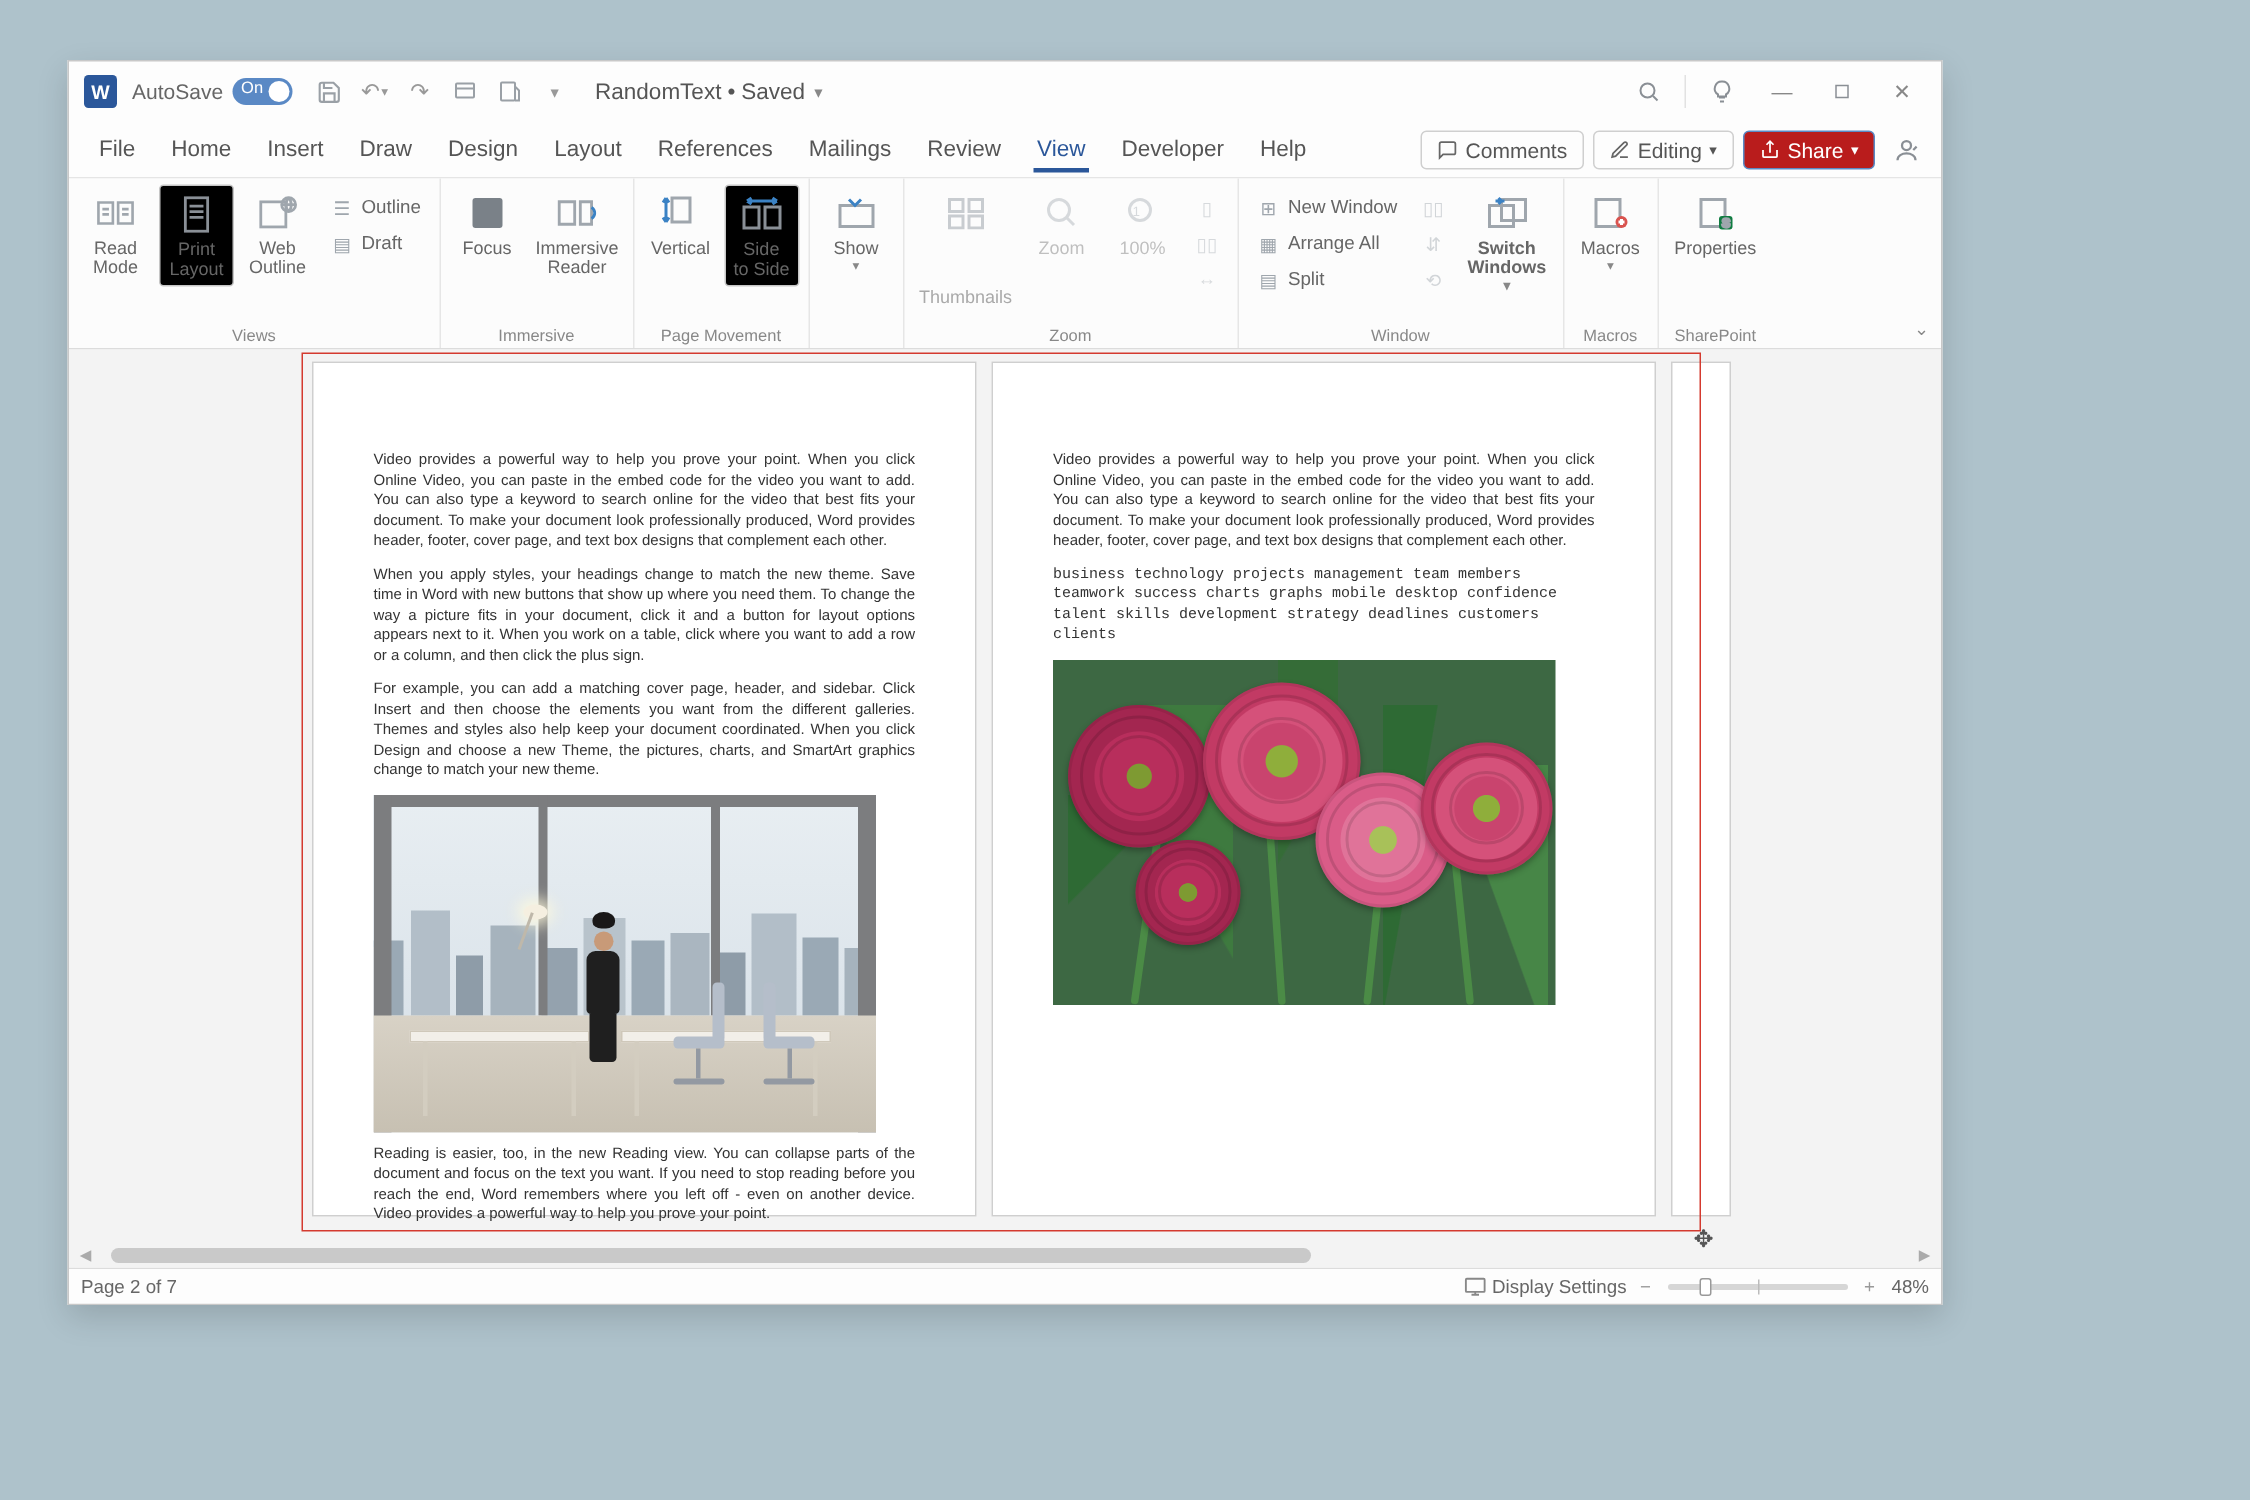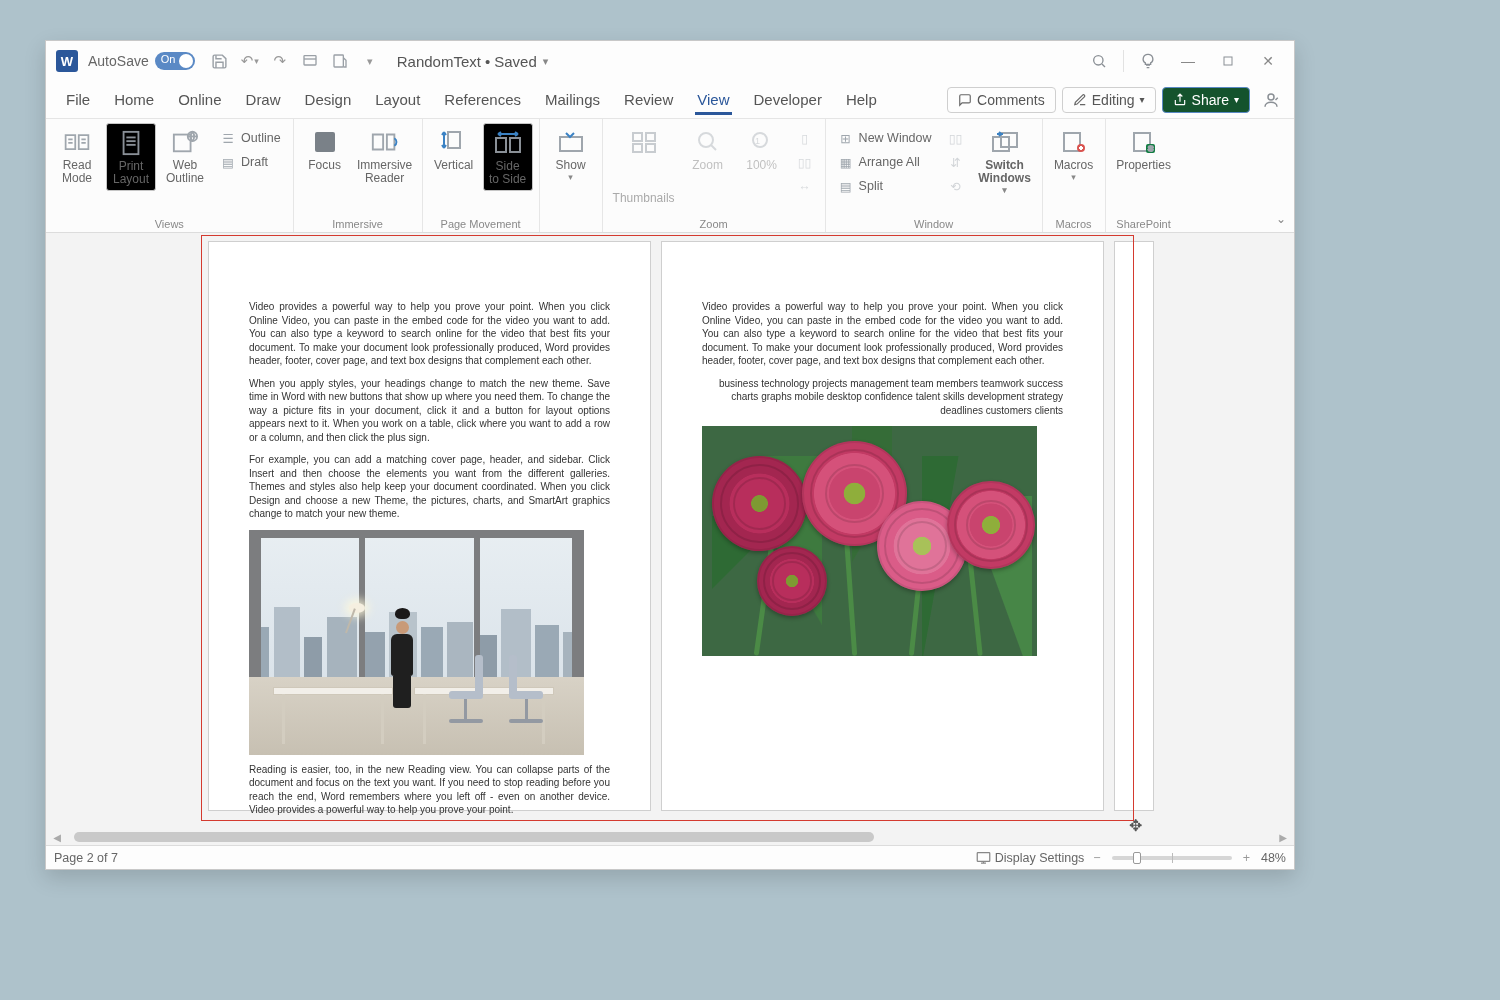--- a/index.html
+++ b/index.html
@@ -21,21 +21,21 @@
   .doc-title .chev{ font-size:11px; color:#888; margin-left:2px;}
   .title-bar .spacer{ flex:1; }
   .tb-right-btn{ width:40px; height:30px; display:flex; align-items:center; justify-content:center; color:#888; cursor:pointer; font-size:14px;}
   
   .tabs-row { height:38px; display:flex; align-items:center; padding:0 8px; border-bottom:1px solid #e5e5e5;}
   .tab { padding:6px 12px; color:#555; font-size:15px; cursor:pointer; position:relative;}
   .tab.active{ color:#2b579a; }
   .tab.active::after{content:""; position:absolute; left:10px; right:10px; bottom:-1px; height:3px; background:#2b579a;}
   .tab-spacer{flex:1;}
   .tab-pill { display:flex; align-items:center; gap:5px; border:1px solid #cfcfcf; border-radius:4px; padding:4px 10px; margin-left:6px; color:#555; font-size:14px; cursor:pointer;}
-  .tab-pill.share{ background:#14532d; color:#fff; border-color:#5a89c5;justify-content:space-between;}
+  .tab-pill.share{ background:#b91c1c; color:#fff; border-color:#5a89c5;justify-content:space-between;}
   .tab-pill .chev{font-size:10px;}
   .tab-iconbtn{ width:30px; height:30px; margin-left:6px; display:flex; align-items:center; justify-content:center; color:#888; cursor:pointer;}
   
   .ribbon{ height:114px; background:#fcfcfc; border-bottom:1px solid #dcdcdc; display:flex; position:relative;}
   .ribbon .group{ border-right:1px solid #e6e6e6; padding:4px 6px 2px 6px; display:flex; flex-direction:column; align-items:center; justify-content:space-between;}
   .group-label{ font-size:11px; color:#888; text-align:center; padding-top:2px;}
   .group-body{ flex:1; display:flex; align-items:flex-start; gap:4px; }
   .big-btn{ display:flex; flex-direction:column; align-items:center; justify-content:center; width:50px; padding:4px 2px; border-radius:3px; cursor:pointer; color:#666;}
   .big-btn.active{ background:#000000; border:1px solid #c6c6c6;}
   .big-btn .ic{ width:32px; height:30px; color:#9fa6ad; display:flex; align-items:center; justify-content:center; font-size:22px;}
@@ -182,21 +182,21 @@
       <svg width="12" height="12" viewBox="0 0 24 24" fill="none" stroke="#8a8f95" stroke-width="2">
           <rect x="4" y="4" width="16" height="16"></rect>
         </svg>
     </div>
     <div class="tb-right-btn">✕</div>
   </div>
 
   <div class="tabs-row">
     <div class="tab">File</div>
     <div class="tab">Home</div>
-    <div class="tab">Online</div>
+    <div class="tab">Insert</div>
     <div class="tab">Draw</div>
     <div class="tab">Design</div>
     <div class="tab">Layout</div>
     <div class="tab">References</div>
     <div class="tab">Mailings</div>
     <div class="tab">Review</div>
     <div class="tab active">View</div>
     <div class="tab">Developer</div>
     <div class="tab">Help</div>
     <div class="tab-spacer"></div>
@@ -519,21 +519,21 @@
               <div class="p-head"></div>
               <div class="p-body"></div>
               <div class="p-legs"></div>
             </div>
         </div>
         <p>Reading is easier, too, in the new Reading view. You can collapse parts of the document and focus on the text you want. If you need to stop reading before you reach the end, Word remembers where you left off - even on another device. Video provides a powerful way to help you prove your point.</p>
       </div>
 
       <div class="page">
         <p>Video provides a powerful way to help you prove your point. When you click Online Video, you can paste in the embed code for the video you want to add. You can also type a keyword to search online for the video that best fits your document. To make your document look professionally produced, Word provides header, footer, cover page, and text box designs that complement each other.</p>
-        <p style="text-align:right;">business technology projects management team members teamwork success charts graphs mobile desktop confidence talent skills development strategy deadlines customers clients</p>
+        <p style="text-align:left;font-family:Liberation Mono, monospace;">business technology projects management team members teamwork success charts graphs mobile desktop confidence talent skills development strategy deadlines customers clients</p>
         <div class="img2">
           <div class="leaves"></div>
           <div class="stem" style="left:60px;top:110px;height:120px;transform:rotate(8deg);"></div>
           <div class="stem" style="left:145px;top:80px;height:150px;transform:rotate(-4deg);"></div>
           <div class="stem" style="left:212px;top:130px;height:100px;transform:rotate(6deg);"></div>
           <div class="stem" style="left:270px;top:120px;height:110px;transform:rotate(-6deg);"></div>
           <div class="flower darker" style="left:10px;top:30px;width:95px;height:95px;">
               <div class="petals"></div>
             </div>
           <div class="flower" style="left:100px;top:15px;width:105px;height:105px;">

